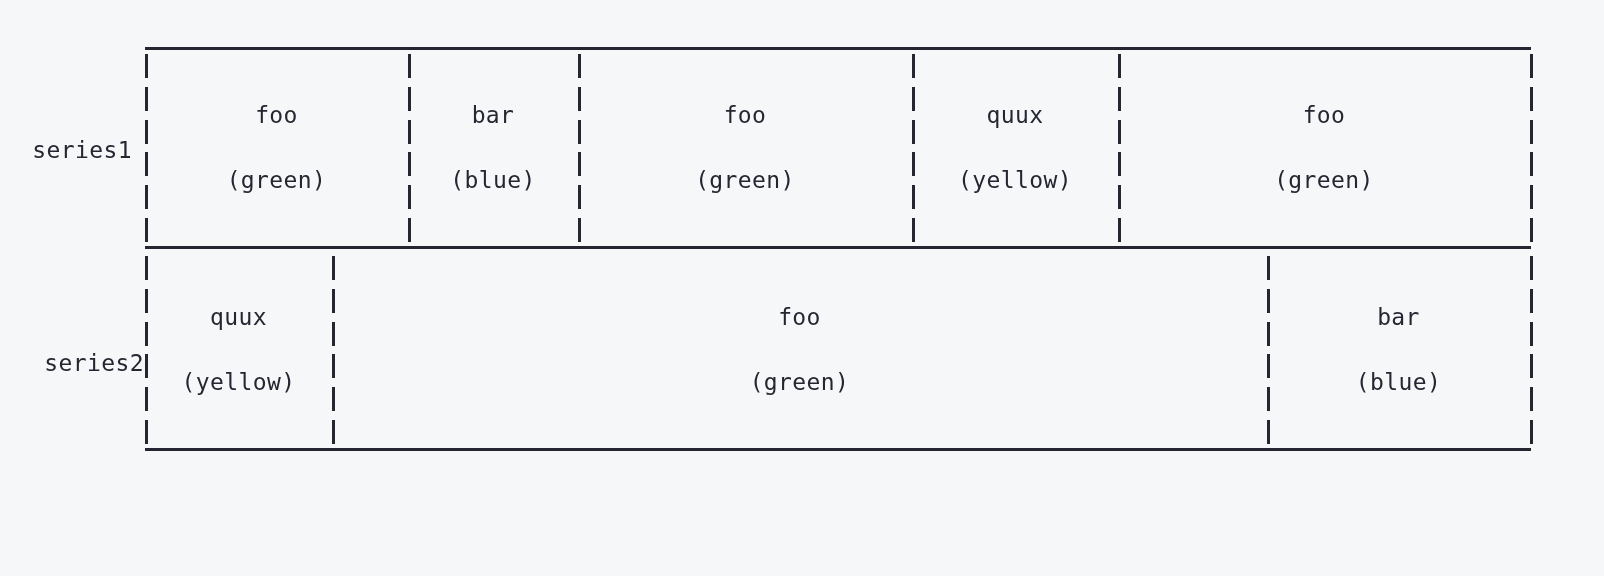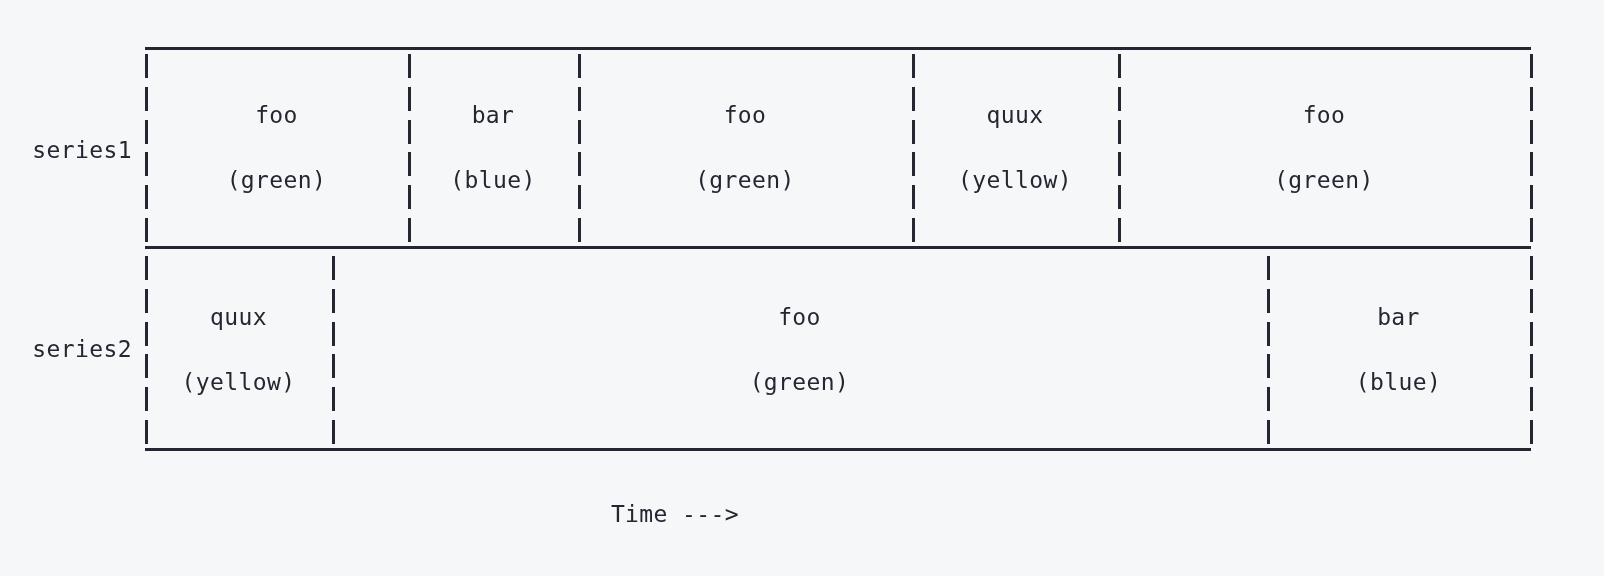--- a/index.html
+++ b/index.html
@@ -28,21 +28,21 @@
   .row-label {
     position: absolute;
     font-size: 23px;
     line-height: 23px;
     letter-spacing: 0.4px;
     white-space: nowrap;
     color: #242731;
     text-align: right;
   }
   #label-series1 { left: 0px; top: 139px; width: 132px; }
-  #label-series2 { left: 0px; top: 338px; width: 132px; }
+  #label-series2 { left: 0px; top: 352px; width: 132px; padding-left: 12px; }
 
   
   .hrule {
     position: absolute;
     height: 3px;
     background: #242731;
   }
 
   
   .seg {
@@ -231,15 +231,14 @@
   </div>
   <div class="vrule" style="left:1524px; top:256px; height:188px;">
     <span style="height:24px"></span>
       <span style="height:24px"></span>
       <span style="height:24px"></span>
     <span style="height:24px"></span>
       <span style="height:24px"></span>
       <span style="height:24px"></span>
   </div>
 
-  <div id="time-axis">Time ---&gt;</div>
 
 </div>
 
 </body></html>

